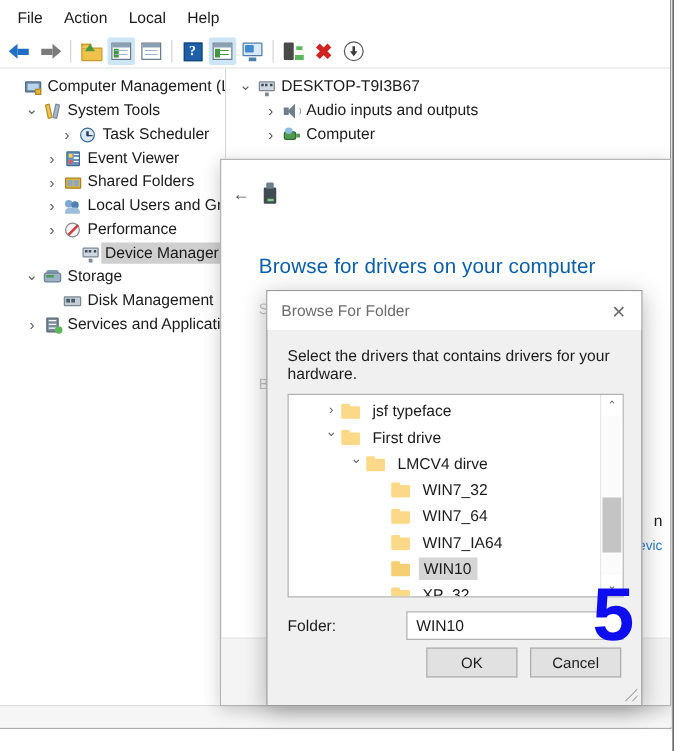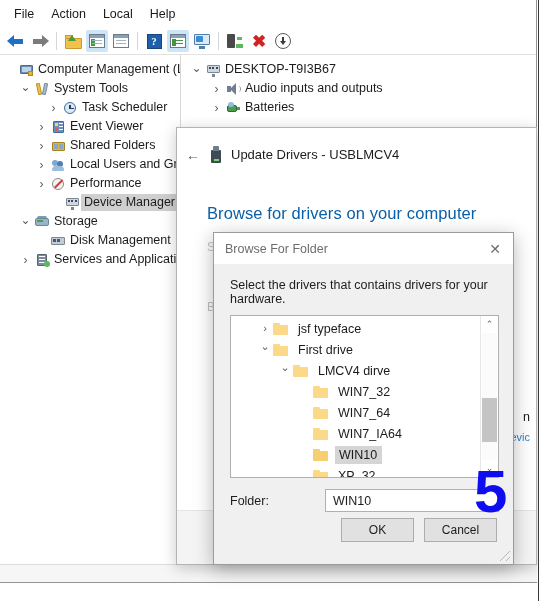--- a/index.html
+++ b/index.html
@@ -728,21 +728,21 @@
           </div>
           <div class="trow" style="padding-left: 24px;">
             <span class="chev closed"></span>
             <span class="ticon">
               <span class="mi mi-batt">
                 <i class="b"></i>
                 <i class="t"></i>
                 <i class="p"></i>
               </span>
             </span>
-            <span class="tlabel">Batteries</span>
+            <span class="tlabel">Computer</span>
           </div>
         </div>
       <div id="ghost-row">
         <span class="gchev">›</span>
         <span class="gico"></span>
         <span>区域网 田</span>
       </div>
     </div>
   </div>
 
@@ -750,21 +750,20 @@
 </div>
 
 <div id="wizard">
   <div id="wiz-header">
     <div id="wiz-back">←</div>
     <span class="usb-ico">
       <i class="body"></i>
         <i class="cap"></i>
         <i class="led"></i>
     </span>
-    <div id="wiz-title">Update Drivers - USBLMCV4</div>
   </div>
 
   <div id="wiz-heading">Browse for drivers on your computer</div>
 
   <div class="wiz-faint" id="wiz-faint-1">S</div>
   <div class="wiz-faint" id="wiz-faint-2">B</div>
 
   <div id="wiz-right-1">n </div>
   <div id="wiz-right-2">evic</div>
 

